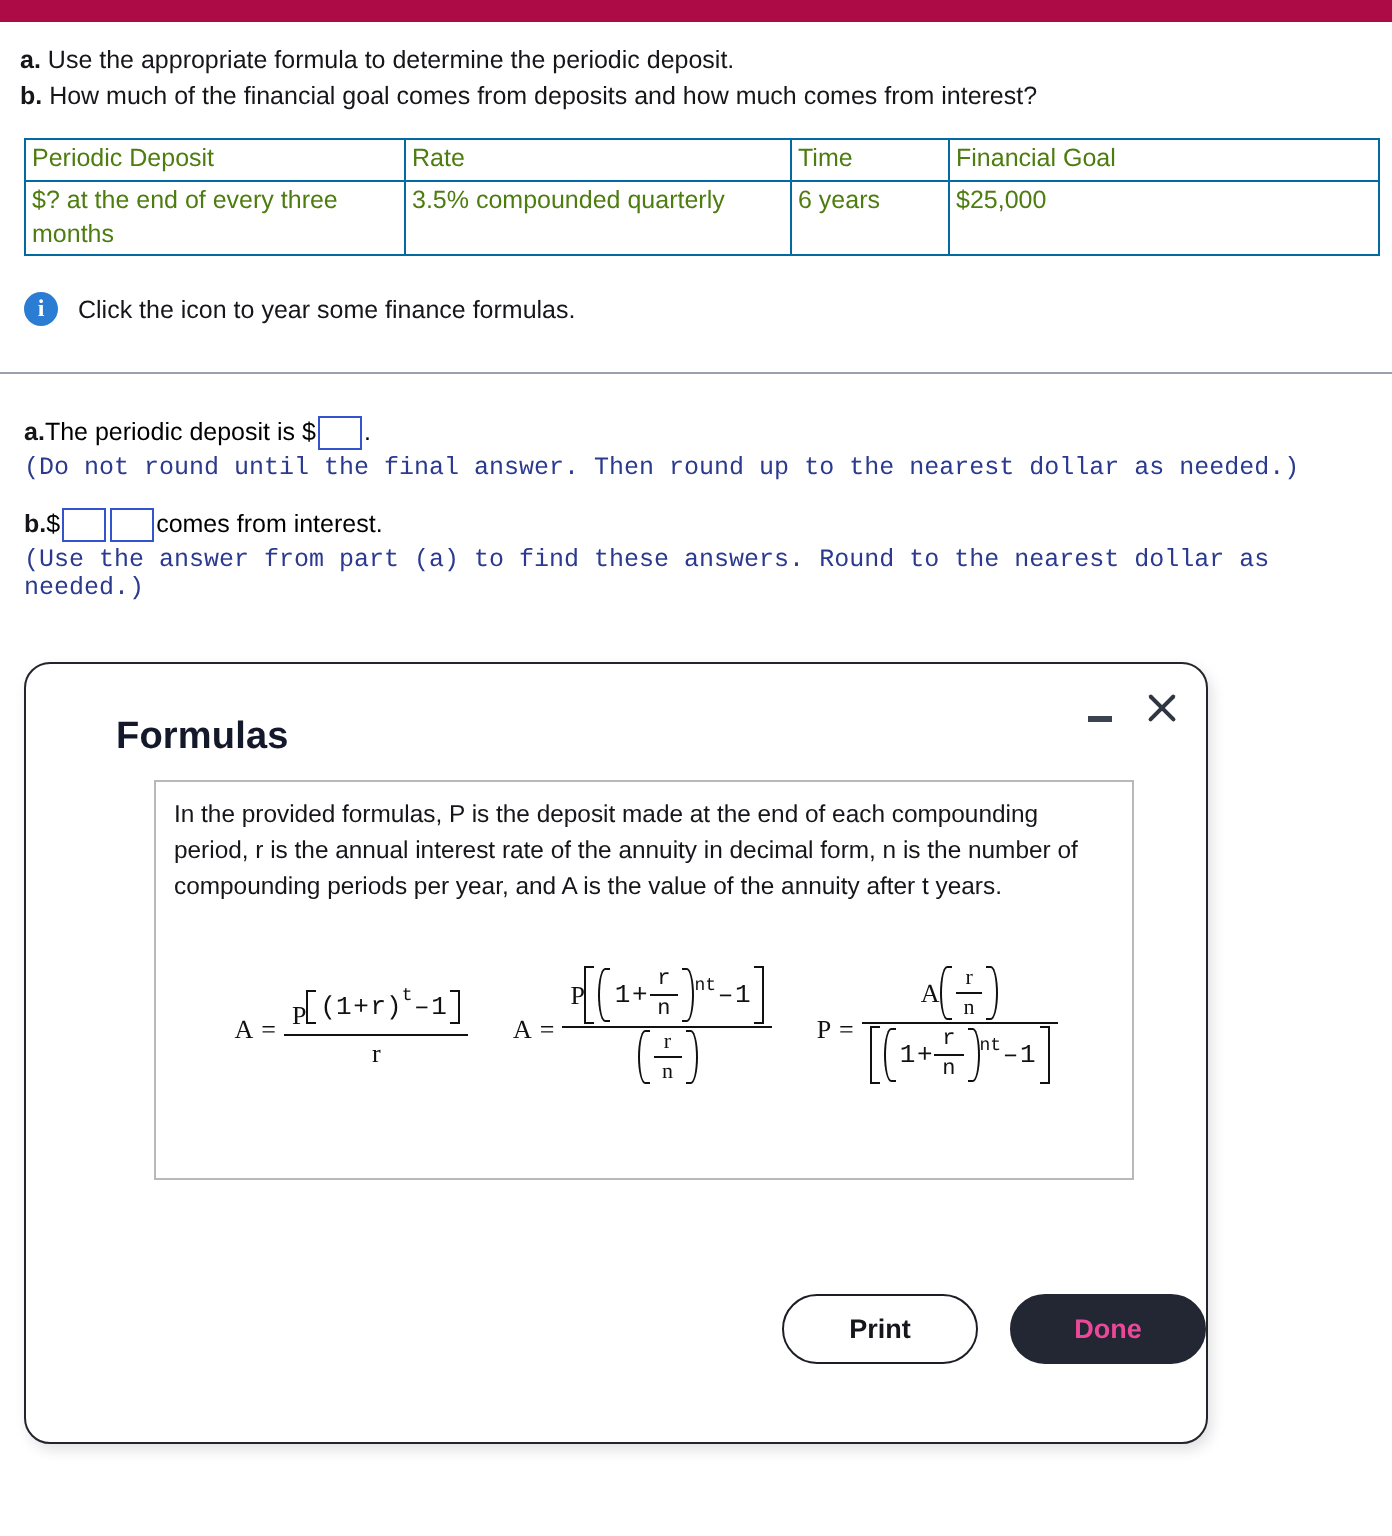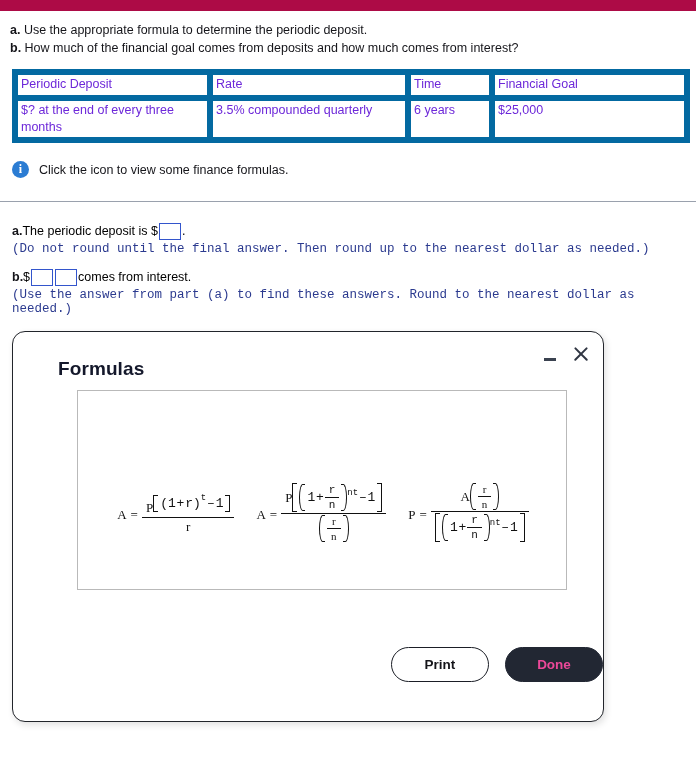--- a/index.html
+++ b/index.html
@@ -35,25 +35,25 @@
 
   
   .data-table {
     margin: 12px 0 0 12px;
     width: 678px;
     border-collapse: collapse;
     table-layout: fixed;
     font-size: 12.5px;
   }
   .data-table td {
-    border: 6px solid #0369a1;
+    border: 1px solid #0369a1;
     padding: 1px 3px;
     vertical-align: top;
     line-height: 1.38;
-    color: #6d28d9;
+    color: #4d7c0f;
   }
   .data-table .row-head td { height: 16px; }
   .data-table .row-body td { height: 32px; }
   .col-a { width: 183px; }
   .col-b { width: 186px; margin-left: 44px; }
   .col-c { width: 72px; }
   .col-d { width: auto; }
 
   
   .hint {
@@ -253,21 +253,21 @@
       <td class="col-a">$? at the end of every three months</td>
       <td class="col-b">3.5% compounded quarterly</td>
       <td class="col-c">6 years</td>
       <td class="col-d">$25,000</td>
     </tr>
   </tbody>
     </table>
 
   <div class="hint">
     <div class="info-icon">i</div>
-    <div class="hint-text">Click the icon to view some finance formulas.</div>
+    <div class="hint-text">Click the icon to year some finance formulas.</div>
   </div>
 
   <div class="divider"></div>
 
   <div class="answers">
     <div class="ans-row">
       <span class="b">a.</span>
       <span class="ans-black"> The periodic deposit is $</span>
       <span class="blank"></span>
       <span class="ans-black">.</span>
@@ -291,20 +291,21 @@
     <div class="btn-min">
         <i></i>
       </div>
     <div class="btn-close">
         <i></i>
         <i></i>
       </div>
   </div>
 
   <div class="formula-box">
+    <div class="formula-desc">In the provided formulas, P is the deposit made at the end of each compounding period, r is the annual interest rate of the annuity in decimal form, n is the number of compounding periods per year, and A is the value of the annuity after t years.</div>
 
     <div class="formula-row">
 
       <div class="math">
         <span class="var">A</span>
           <span class="eq">=</span>
         <span class="frac">
           <span class="num">
             P<span class="brk">
                 <span class="bL"></span>

